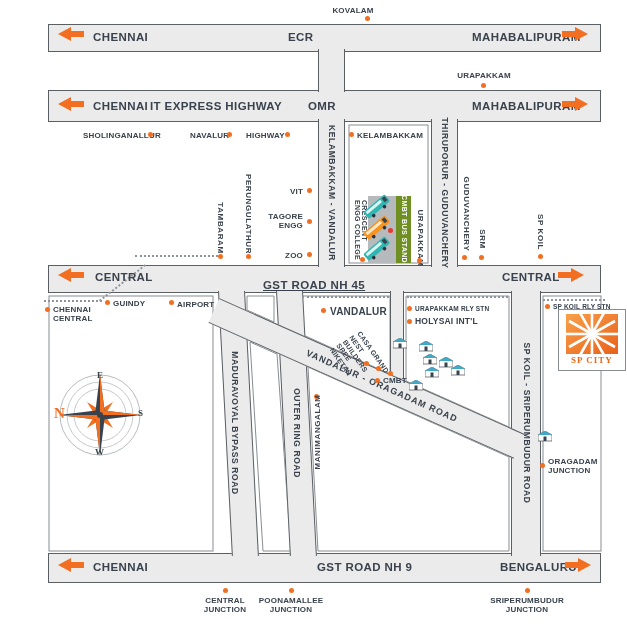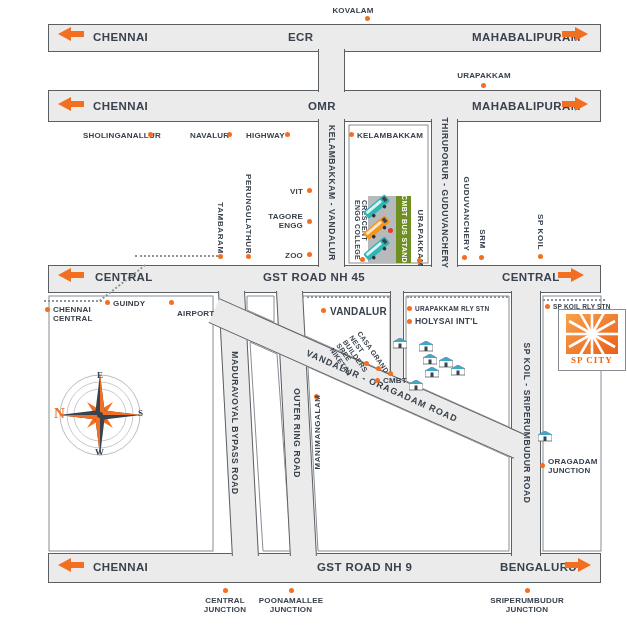--- a/index.html
+++ b/index.html
@@ -96,20 +96,21 @@
   <div class="lbl" style="left:353px;top:6px;transform:translateX(-50%);">KOVALAM</div>
   <div class="dot" style="left:365px;top:16px;"></div>
 
   <div class="lbl" style="left:484px;top:71px;transform:translateX(-50%);">URAPAKKAM</div>
   <div class="dot" style="left:481px;top:83px;"></div>
 
   <svg class="arrow" style="left:58px;top:97px" viewBox="0 0 26 14">
       <polygon points="26,4 13,4 13,0 0,7 13,14 13,10 26,10" fill="#F26F21"></polygon>
     </svg>
   <div class="lbl big" style="left:93px;top:100px;">CHENNAI</div>
+  <div class="lbl big" style="left:150px;top:100px;">IT EXPRESS HIGHWAY</div>
   <div class="lbl big" style="left:308px;top:100px;">OMR</div>
   <div class="lbl big" style="left:472px;top:100px;">MAHABALIPURAM</div>
   <svg class="arrow" style="left:562px;top:97px" viewBox="0 0 26 14">
       <polygon points="0,4 13,4 13,0 26,7 13,14 13,10 0,10" fill="#F26F21"></polygon>
     </svg>
 
   <div class="lbl" style="left:83px;top:131px;">SHOLINGANALLUR</div>
   <div class="dot" style="left:148px;top:132px;"></div>
   <div class="lbl" style="left:190px;top:131px;">NAVALUR</div>
   <div class="dot" style="left:227px;top:132px;"></div>
@@ -172,35 +173,35 @@
   <div class="dot" style="left:462px;top:255px;"></div>
   <div class="vlabel small" style="left:482px;top:239px;">SRM</div>
   <div class="dot" style="left:479px;top:255px;"></div>
   <div class="vlabel small" style="left:540px;top:232px;">SP KOIL</div>
   <div class="dot" style="left:538px;top:254px;"></div>
 
   <svg class="arrow" style="left:58px;top:268px" viewBox="0 0 26 14">
       <polygon points="26,4 13,4 13,0 0,7 13,14 13,10 26,10" fill="#F26F21"></polygon>
     </svg>
   <div class="lbl big" style="left:95px;top:271px;">CENTRAL</div>
-  <div class="lbl big" style="left:263px;top:271px;">GST ROAD NH 45</div>
+  <div class="lbl big" style="left:263px;top:279px;text-decoration:underline;">GST ROAD NH 45</div>
   <div class="lbl big" style="left:502px;top:271px;">CENTRAL</div>
   <svg class="arrow" style="left:558px;top:268px" viewBox="0 0 26 14">
       <polygon points="0,4 13,4 13,0 26,7 13,14 13,10 0,10" fill="#F26F21"></polygon>
     </svg>
 
   <div class="dot" style="left:45px;top:307px;"></div>
   <div class="lbl" style="left:53px;top:305px;">
     <span>CHENNAI</span><br>
     <span>CENTRAL</span>
   </div>
   <div class="dot" style="left:105px;top:300px;"></div>
   <div class="lbl" style="left:113px;top:299px;">GUINDY</div>
   <div class="dot" style="left:169px;top:300px;"></div>
-  <div class="lbl" style="left:177px;top:309px;">AIRPORT</div>
+  <div class="lbl" style="left:177px;top:300px;">AIRPORT</div>
 
   <div class="dot" style="left:321px;top:308px;"></div>
   <div class="lbl" style="left:330px;top:306px;font-size:10px;">VANDALUR</div>
   <div class="rot55" style="left:341px;top:342px;">
     <span>SREE</span><br>
     <span>NIKETAN</span>
   </div>
   <div class="rot55" style="left:354px;top:334px;">
     <span>NEST</span><br>
     <span>BUILDERS</span>

